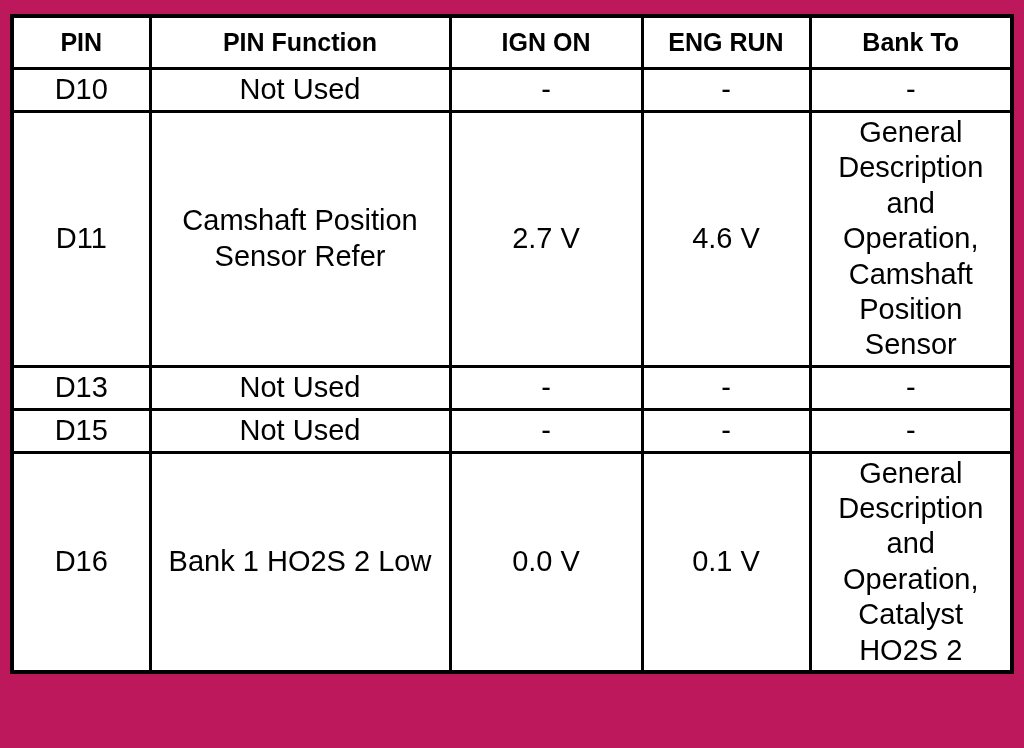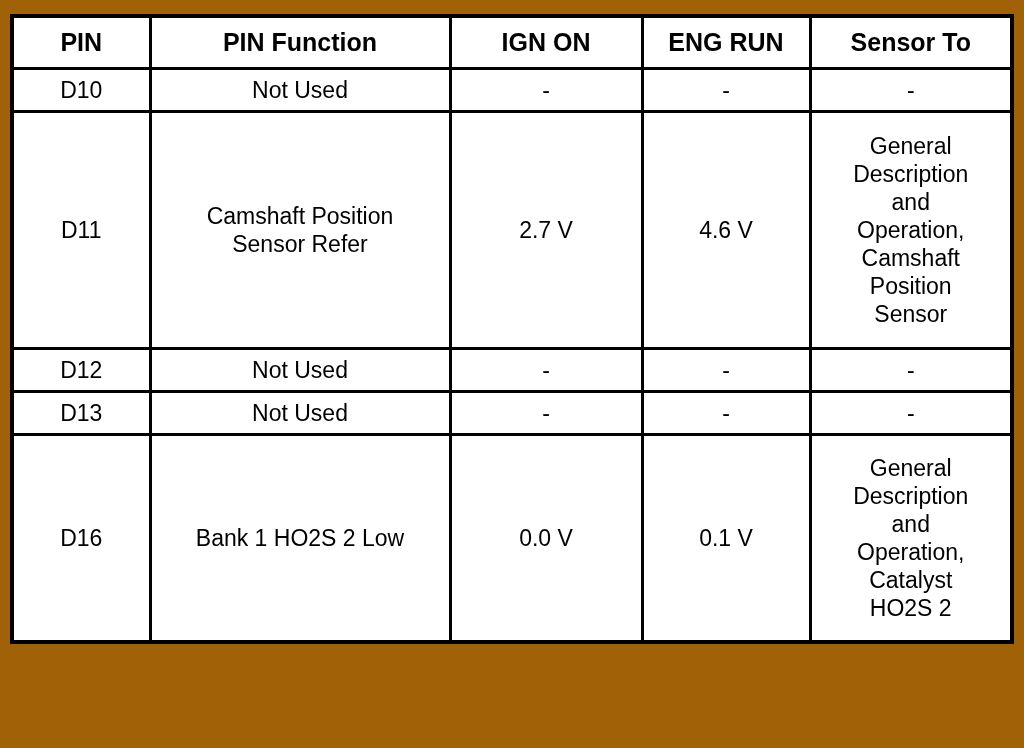--- a/index.html
+++ b/index.html
@@ -13,21 +13,21 @@
     height: 748px;
     font-family: "Liberation Sans", "DejaVu Sans", sans-serif;
     color: #000000;
     overflow: hidden;
   }
 
   #page {
     position: relative;
     width: 1024px;
     height: 748px;
-    background: #a16207;
+    background: #be185d;
   }
 
   .pin-table {
     position: absolute;
     left: 10px;
     top: 14px;
     width: 1000px;
     border-collapse: collapse;
     table-layout: fixed;
     background: #ffffff;
@@ -52,21 +52,21 @@
 
   .pin-table thead th {
     font-weight: bold;
     font-size: 25px;
     height: 47px;
     padding: 1px 4px;
   }
 
   .pin-table tbody td {
     font-weight: normal;
-    font-size: 23px;
+    font-size: 29px;
   }
 
   
   tr.r-short td { height: 36px; }
 
   
   tr.r-tall td { height: 230px; }
   tr.r-tall.r-d16 td { height: 200px; }
 
   .cell-multiline {
@@ -89,21 +89,21 @@
       <col class="c-engrun">
       <col class="c-refer">
     </colgroup>
 
     <thead>
       <tr>
         <th>PIN</th>
         <th>PIN Function</th>
         <th>IGN ON</th>
         <th>ENG RUN</th>
-        <th>Sensor To</th>
+        <th>Bank To</th>
       </tr>
     </thead>
 
     <tbody>
 
       <tr class="r-short">
         <td>D10</td>
         <td>Not Used</td>
         <td class="dash">-</td>
         <td class="dash">-</td>
@@ -118,37 +118,37 @@
         <td>4.6 V</td>
         <td class="cell-multiline">General
 Description
 and
 Operation,
 Camshaft
 Position
 Sensor</td>
       </tr>
 
-      <tr class="r-short">
-        <td>D12</td>
-        <td>Not Used</td>
-        <td class="dash">-</td>
-        <td class="dash">-</td>
-        <td class="dash">-</td>
-      </tr>
 
       <tr class="r-short">
         <td>D13</td>
         <td>Not Used</td>
         <td class="dash">-</td>
         <td class="dash">-</td>
         <td class="dash">-</td>
       </tr>
 
 
+      <tr class="r-short">
+        <td>D15</td>
+        <td>Not Used</td>
+        <td class="dash">-</td>
+        <td class="dash">-</td>
+        <td class="dash">-</td>
+      </tr>
 
       <tr class="r-tall r-d16">
         <td>D16</td>
         <td>Bank 1 HO2S 2 Low</td>
         <td>0.0 V</td>
         <td>0.1 V</td>
         <td class="cell-multiline">General
 Description
 and
 Operation,

